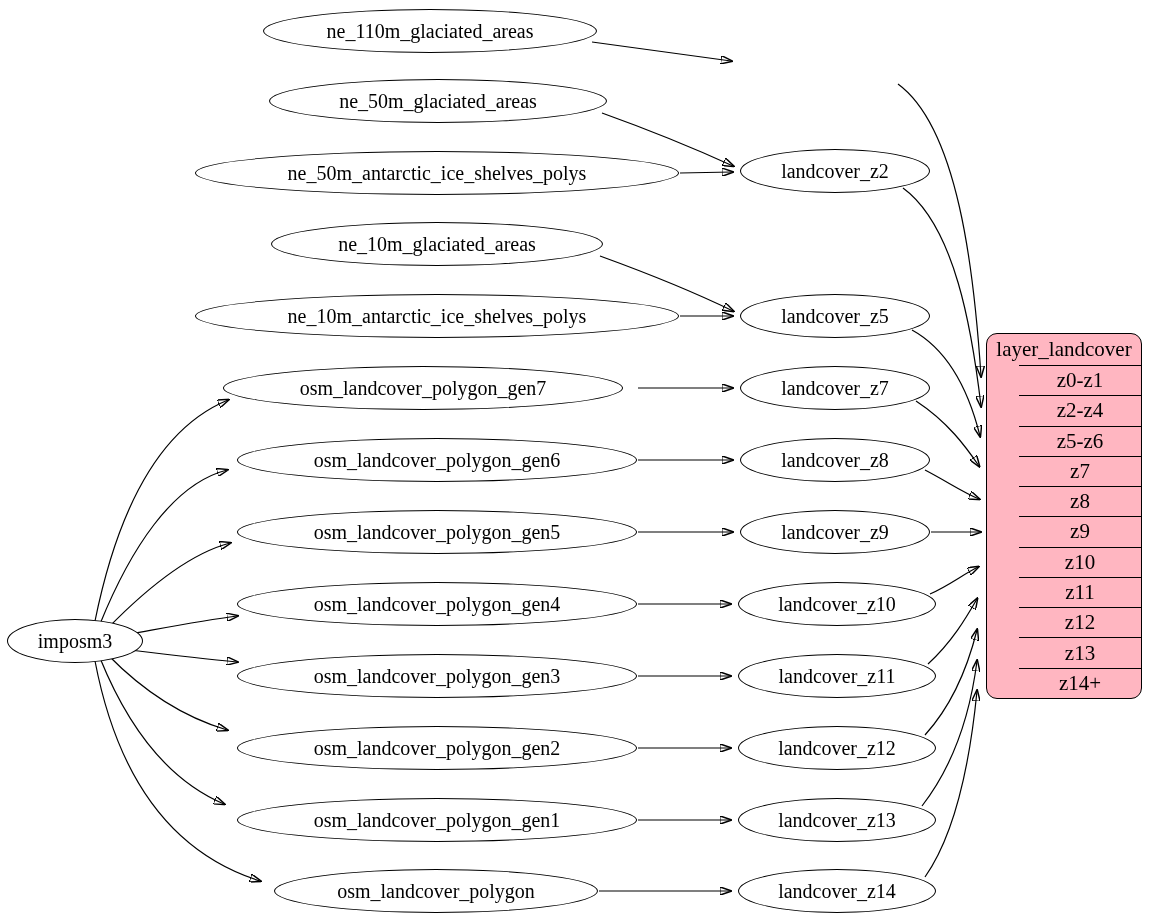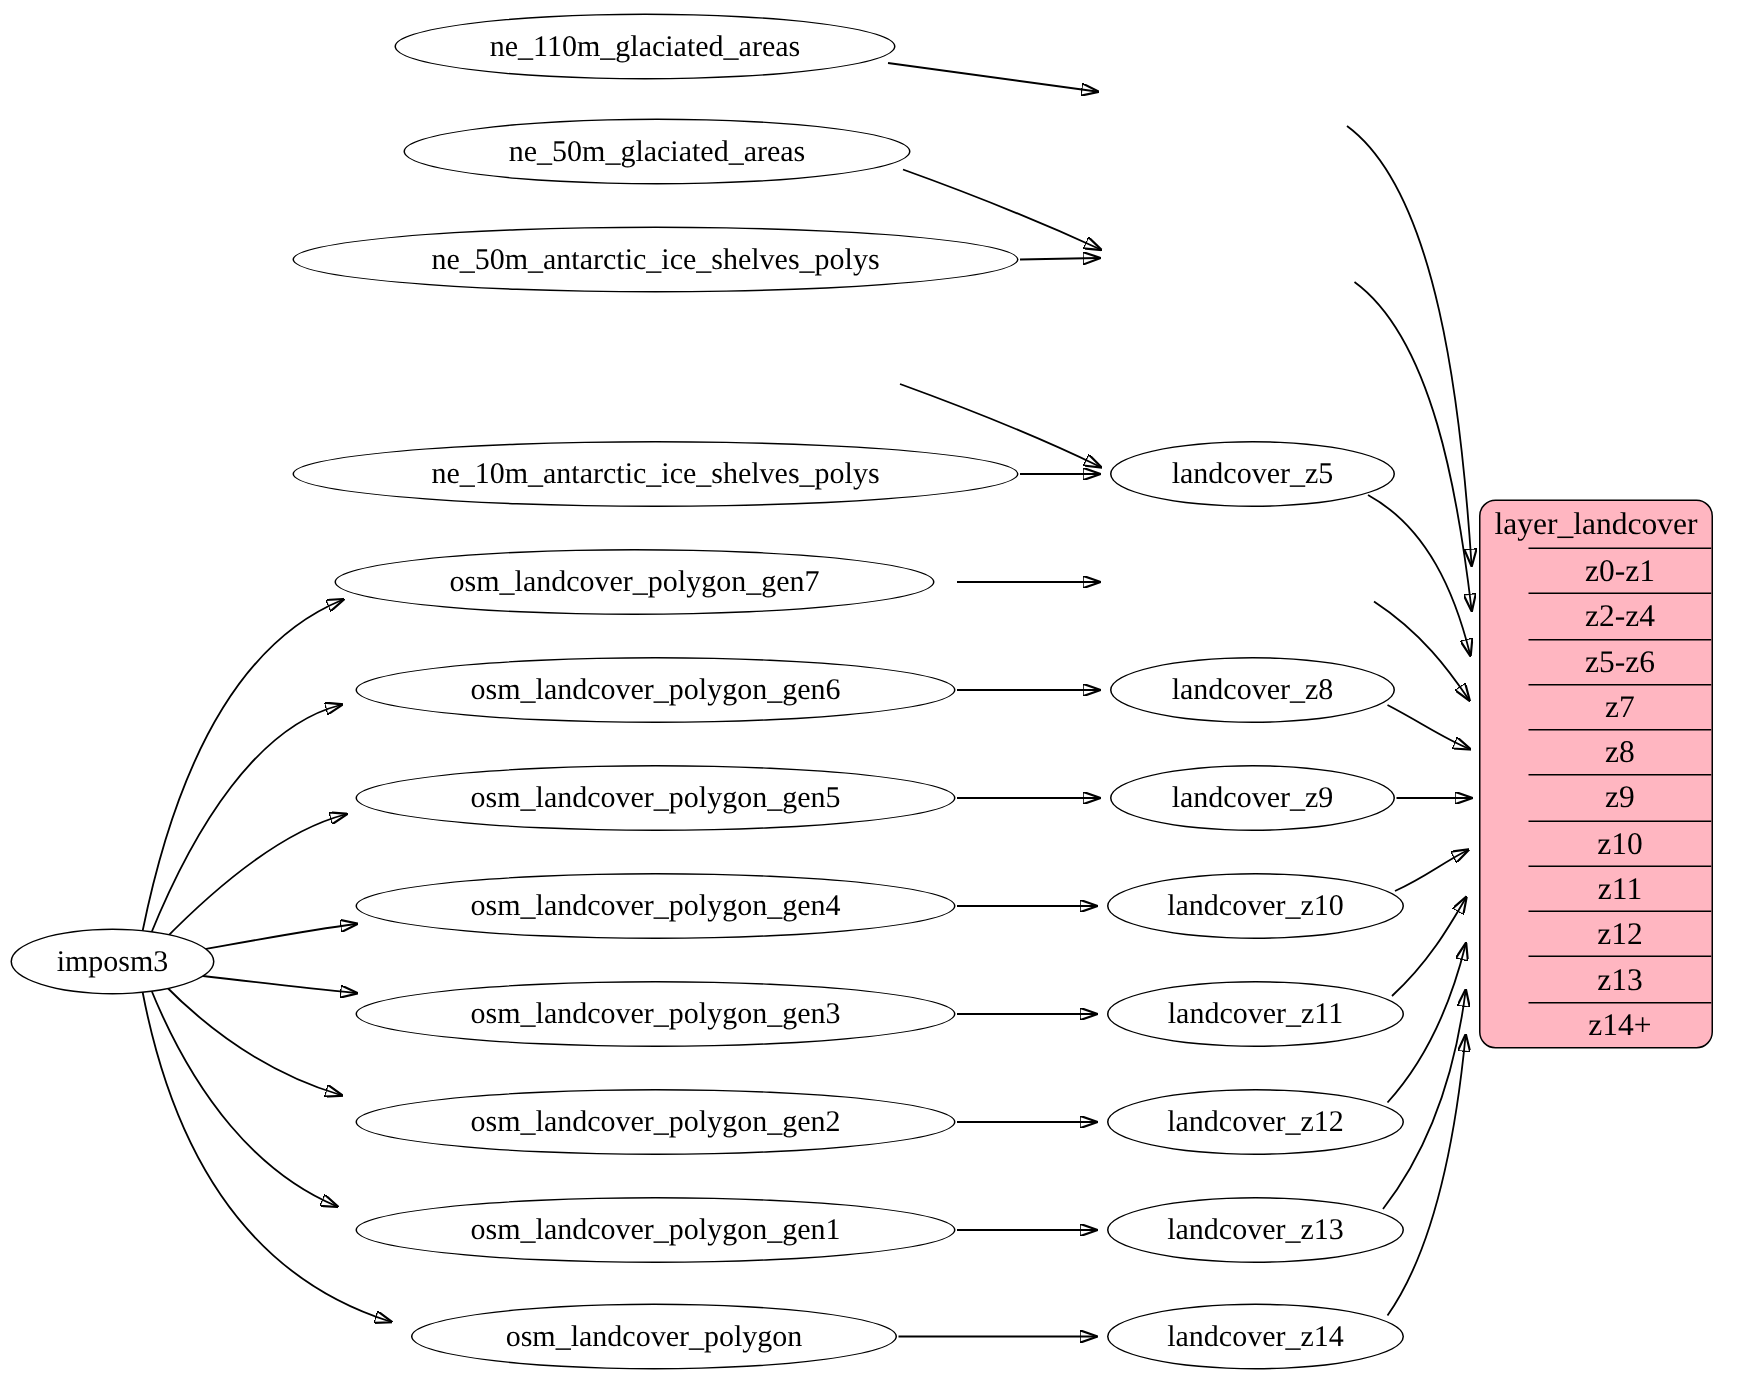--- a/index.html
+++ b/index.html
@@ -89,34 +89,37 @@
     <path d="M930,594 C950,585 962,575 978,567" marker-end="url(#arrow)"></path>
     <path d="M928,664 C952,642 966,618 977,599" marker-end="url(#arrow)"></path>
     <path d="M925,735 C955,702 969,662 977,630" marker-end="url(#arrow)"></path>
     <path d="M922,806 C956,762 971,708 977,661" marker-end="url(#arrow)"></path>
     <path d="M925,877 C958,830 971,752 977,691" marker-end="url(#arrow)"></path>
   </svg>
 
   <div class="node" style="left:263px;top:9px;width:334px;height:44px">ne_110m_glaciated_areas</div>
   <div class="node" style="left:269px;top:79px;width:338px;height:44px">ne_50m_glaciated_areas</div>
   <div class="node" style="left:195px;top:151px;width:484px;height:44px">ne_50m_antarctic_ice_shelves_polys</div>
+  <div class="node" style="left:271px;top:222px;width:332px;height:44px">ne_10m_glaciated_areas</div>
   <div class="node" style="left:195px;top:294px;width:484px;height:44px">ne_10m_antarctic_ice_shelves_polys</div>
 
   <div class="node" style="left:223px;top:366px;width:400px;height:44px">osm_landcover_polygon_gen7</div>
   <div class="node" style="left:237px;top:438px;width:400px;height:44px">osm_landcover_polygon_gen6</div>
   <div class="node" style="left:237px;top:510px;width:400px;height:44px">osm_landcover_polygon_gen5</div>
   <div class="node" style="left:237px;top:582px;width:400px;height:44px">osm_landcover_polygon_gen4</div>
   <div class="node" style="left:237px;top:654px;width:400px;height:44px">osm_landcover_polygon_gen3</div>
   <div class="node" style="left:237px;top:726px;width:400px;height:44px">osm_landcover_polygon_gen2</div>
   <div class="node" style="left:237px;top:798px;width:400px;height:44px">osm_landcover_polygon_gen1</div>
   <div class="node" style="left:274px;top:869px;width:324px;height:44px">osm_landcover_polygon</div>
 
   <div class="node" style="left:7px;top:619px;width:136px;height:44px">imposm3</div>
 
+  <div class="node" style="left:740px;top:149px;width:190px;height:44px">landcover_z2</div>
   <div class="node" style="left:740px;top:294px;width:190px;height:44px">landcover_z5</div>
+  <div class="node" style="left:740px;top:366px;width:190px;height:44px">landcover_z7</div>
   <div class="node" style="left:740px;top:438px;width:190px;height:44px">landcover_z8</div>
   <div class="node" style="left:740px;top:510px;width:190px;height:44px">landcover_z9</div>
   <div class="node" style="left:738px;top:582px;width:198px;height:44px">landcover_z10</div>
   <div class="node" style="left:738px;top:654px;width:198px;height:44px">landcover_z11</div>
   <div class="node" style="left:738px;top:726px;width:198px;height:44px">landcover_z12</div>
   <div class="node" style="left:738px;top:798px;width:198px;height:44px">landcover_z13</div>
   <div class="node" style="left:738px;top:869px;width:198px;height:44px">landcover_z14</div>
 
   <div class="dbtable">
     <div class="hdr">layer_landcover</div>

